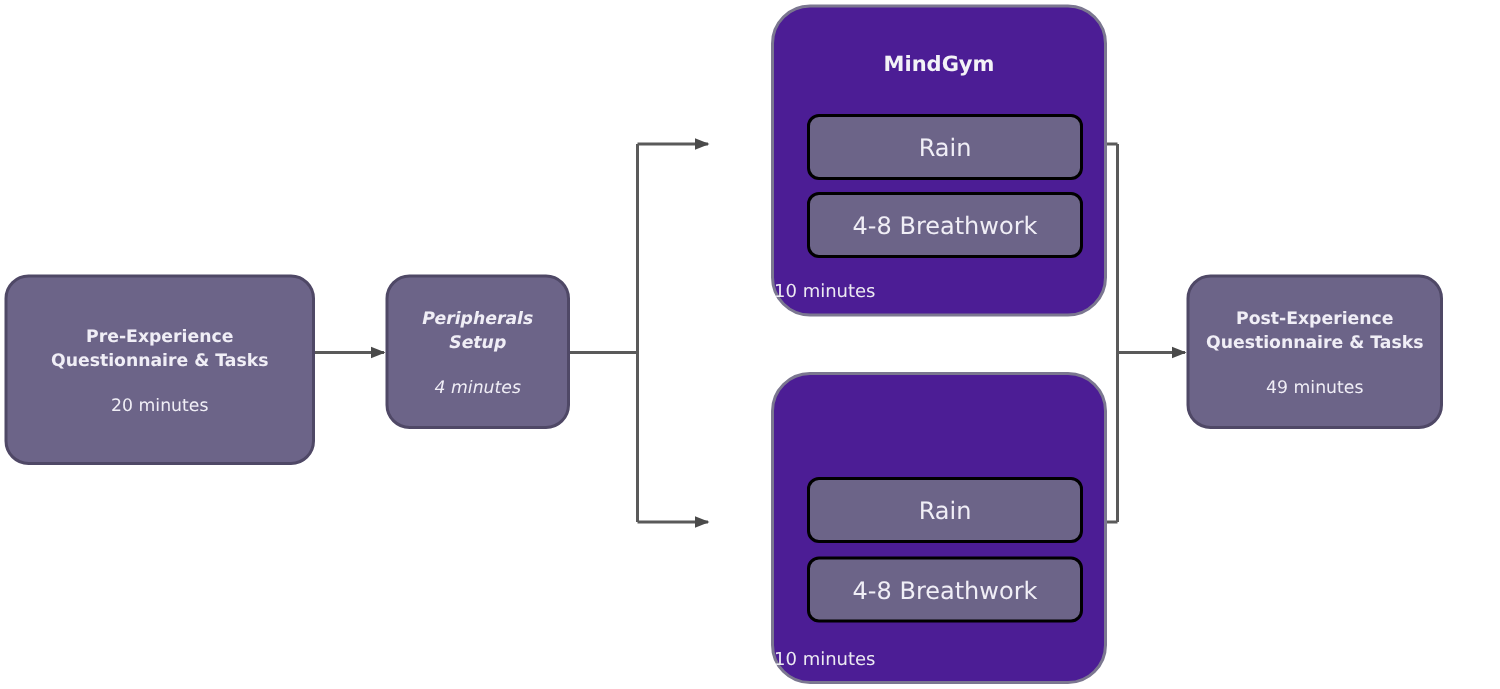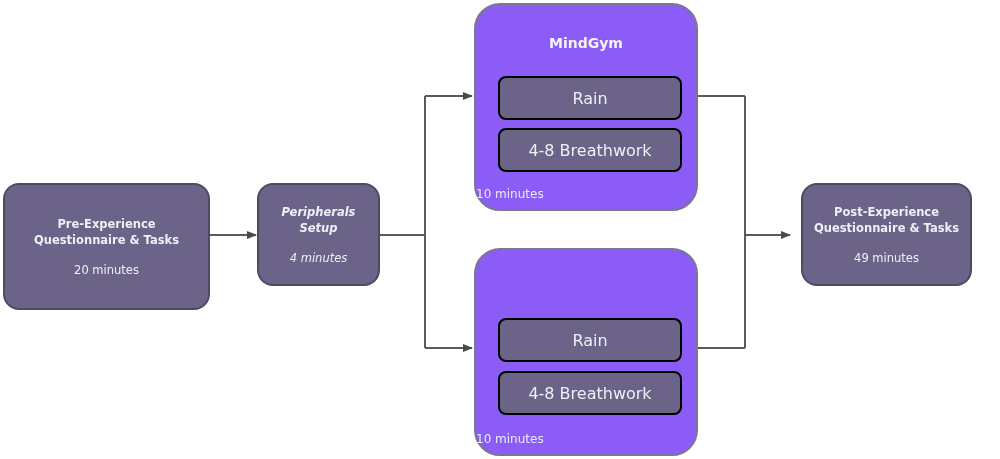--- a/index.html
+++ b/index.html
@@ -4,21 +4,21 @@
 <style>
   html, body { margin: 0; padding: 0; background: #ffffff; }
   body { width: 1000px; height: 459px; position: relative; overflow: hidden;
          font-family: "DejaVu Sans", sans-serif; }
   .box { position: absolute; box-sizing: border-box; border-radius: 16px;
          background: #6c6488; border: 2px solid #4f4866; color: #f0eef6;
          display: flex; flex-direction: column; align-items: center; justify-content: center;
          text-align: center; font-size: 11.5px; font-weight: bold; line-height: 16px; }
   .box .dur { font-weight: normal; margin-top: 14px; }
   .group { position: absolute; box-sizing: border-box; border-radius: 26px;
-           background: #8b5cf6; border: 2px solid #7b7790; }
+           background: #4c1d95; border: 2px solid #7b7790; margin-left: 40px; }
   .group .gtitle { position: absolute; left: 0; right: 0; top: 30px; text-align: center;
                    color: #f3f2f7; font-weight: bold; font-size: 14px; }
   .group .gdur { position: absolute; left: 0; right: 0; bottom: 8px; text-align: left;
                  color: #eceaf2; font-size: 12px; }
   .item { position: absolute; left: 22px; right: 14px; height: 44px; box-sizing: border-box;
           border-radius: 8px; background: #6c6488; border: 2px solid #000000; color: #f0eef6;
           display: flex; align-items: center; justify-content: center; font-size: 16px; }
   svg.lines { position: absolute; left: 0; top: 0; }
 </style>
 </head>
@@ -59,17 +59,17 @@
   <div class="item" style="top:123px;">4-8 Breathwork</div>
   <div class="gdur">10  minutes</div>
 </div>
 
 <div class="group" style="left:474px; top:248px; width:224px; height:208px;">
   <div class="item" style="top:68px;">Rain</div>
   <div class="item" style="top:121px;">4-8 Breathwork</div>
   <div class="gdur">10  minutes</div>
 </div>
 
-<div class="box" style="left:791px; top:183px; width:171px; height:103px;margin-left:10px;">
+<div class="box" style="left:791px; top:183px; width:171px; height:103px;">
   <span>Post-Experience</span>
   <span>Questionnaire &amp; Tasks</span>
   <span class="dur">49 minutes</span>
 </div>
 
 </body></html>

